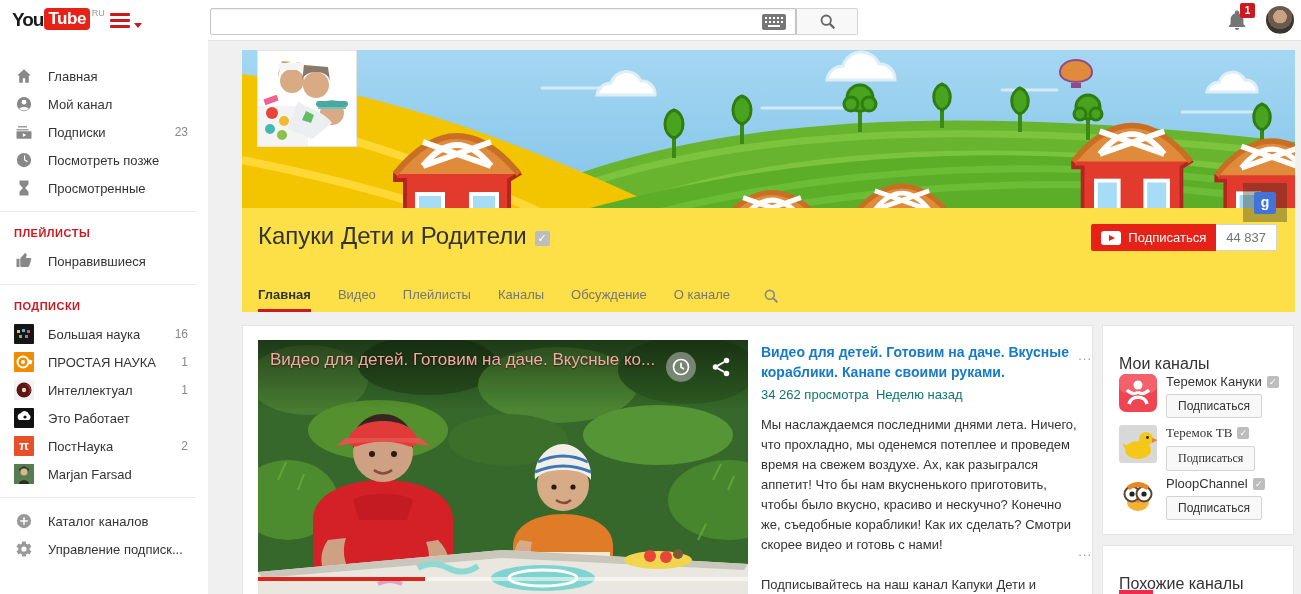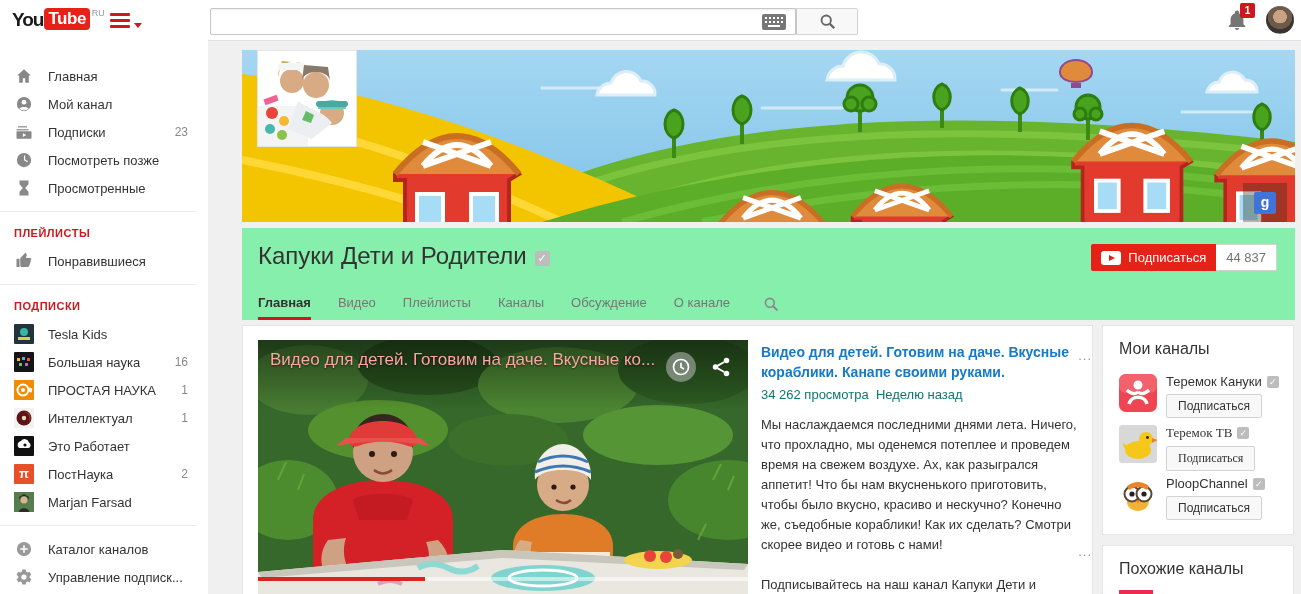--- a/index.html
+++ b/index.html
@@ -45,21 +45,21 @@
   .content-bg { position:absolute; left:208px; top:40px; right:0; bottom:0; background:#f0f0f0; border-top:1px solid #e2e2e2; }
 
   
   .banner { position:absolute; left:242px; top:50px; width:1053px; height:172px; overflow:hidden; z-index:5; cursor:default; }
   .banner svg { display:block; }
   .channel-avatar { position:absolute; left:257px; top:50px; width:100px; height:97px; z-index:6; border:1px solid #e5e5e5; background:#fff; overflow:hidden; }
   .gplus-box { position:absolute; left:1243px; top:183px; width:44px; height:39px; background:rgba(40,40,20,0.35); z-index:7; display:flex; align-items:center; justify-content:center; cursor:pointer; }
   .gplus-g { width:22px; height:22px; background:#4273d8; color:#fff; font-size:14px; font-weight:bold; text-align:center; line-height:21px; border-radius:2px; }
 
   
-  .channel-header { position:absolute; left:242px; top:228px; width:1053px; height:92px; background:#86efac; z-index:5; }
+  .channel-header { position:absolute; left:242px; top:208px; width:1053px; height:104px; background:#fde047; z-index:5; }
   .channel-title-row { position:absolute; left:16px; top:14px; display:flex; align-items:center; }
   .channel-title { font-size:24px; color:#333; }
   .verified-badge { width:15px; height:15px; background:#bdbdbd; border-radius:2px; color:#fff; font-size:11px; line-height:15px; text-align:center; margin-left:8px; margin-top:4px; }
   .header-actions { position:absolute; top:16px; right:18px; display:flex; align-items:center; }
   .download-btn { display:flex; align-items:center; background:#e62117; border-radius:14px; height:27px; padding:0 14px 0 8px; cursor:pointer; box-shadow:0 1px 1px rgba(0,0,0,0.15); }
   .download-btn .dl-label { color:#fff; font-weight:bold; font-size:13px; margin-left:6px; }
   .mp4-icon { width:15px; height:18px; background:#fff; border-radius:2px; position:relative; }
   .mp4-icon span { position:absolute; left:0; right:0; bottom:1px; font-size:6px; font-weight:bold; color:#e62117; text-align:center; }
   .subscribe-unit { display:flex; margin-left:30px; }
   .subscribe-btn { display:flex; align-items:center; background:#e62117; border-radius:2px 0 0 2px; height:27px; padding:0 10px; cursor:pointer; }
@@ -90,21 +90,21 @@
   .feed-meta { color:#0f766e; font-size:13px; margin-top:5px; }
   .feed-desc { color:#333; font-size:13px; line-height:20px; margin-top:13px; }
   .feed-desc2 { color:#333; font-size:13px; line-height:20px; margin-top:20px; }
   .dots { position:absolute; right:0; color:#999; font-size:13px; cursor:pointer; letter-spacing:1px; }
   .dots-top { top:22px; }
   .dots-mid { top:218px; }
 
   
   .card { position:absolute; background:#fff; border:1px solid #e5e5e5; z-index:5; }
   .my-channels { left:1102px; top:325px; width:192px; height:210px; }
-  .card-title { font-size:16px; color:#333; padding:14px 0 0 16px; }
+  .card-title { font-size:16px; color:#333; padding:29px 0 0 16px; }
   .mychan-row { position:absolute; left:16px; width:170px; display:flex; }
   .mychan-av { width:38px; height:38px; flex:0 0 38px; border-radius:4px; overflow:hidden; cursor:pointer; }
   .mychan-info { margin-left:9px; }
   .mychan-name { font-size:13px; color:#333; white-space:nowrap; cursor:pointer; display:flex; align-items:center; }
   .mini-verified { width:12px; height:12px; background:#bdbdbd; border-radius:2px; color:#fff; font-size:9px; line-height:12px; text-align:center; margin-left:5px; }
   .mini-sub-btn { margin-top:5px; display:inline-block; border:1px solid #d3d3d3; background:#f8f8f8; border-radius:2px; font-size:12px; color:#333; padding:4px 11px; cursor:pointer; }
   .related-card { left:1102px; top:545px; width:192px; height:60px; overflow:hidden; }
   .related-thumb-sliver { position:absolute; left:16px; top:44px; width:34px; height:16px; background:#ef2a4f; }
 </style>
 </head>
@@ -223,27 +223,20 @@
           <svg width="18" height="18" viewBox="0 0 24 24">
             <path fill="#888" d="M2 20h4V9H2v11zm20-10c0-1.1-.9-2-2-2h-5.3l.9-4.1v-.3c0-.6-.3-1.2-.7-1.6L13.8 1 7.6 7.6c-.4.3-.6.8-.6 1.4v9c0 1.1.9 2 2 2h8c.8 0 1.5-.5 1.8-1.2l2.1-5.9c.1-.2.1-.5.1-.7v-2.2z"></path>
           </svg>
         </span>
       <span class="lbl">Понравившиеся</span>
     </div>
 
     <div class="side-divider"></div>
     <div class="side-header">ПОДПИСКИ</div>
 
-    <div class="side-item">
-      <span class="thumb" style="background: rgb(35, 52, 60);"><svg width="20" height="20" viewBox="0 0 20 20">
-            <circle cx="10" cy="8" r="4" fill="#38b6a5"></circle>
-            <rect x="4" y="13" width="12" height="3" fill="#c8d44e"></rect>
-          </svg></span>
-      <span class="lbl">Tesla Kids</span>
-    </div>
     <div class="side-item">
       <span class="thumb" style="background: rgb(21, 21, 21);"><svg width="20" height="20" viewBox="0 0 20 20">
             <rect x="3" y="6" width="3" height="3" fill="#e8c33a"></rect>
             <rect x="8" y="5" width="3" height="3" fill="#4bb3e0"></rect>
             <rect x="13" y="6" width="3" height="3" fill="#d8585c"></rect>
             <rect x="5" y="11" width="3" height="3" fill="#6cbf5a"></rect>
             <rect x="11" y="11" width="3" height="3" fill="#b06cc4"></rect>
           </svg></span>
       <span class="lbl">Большая наука</span>
       <span class="cnt">16</span>

